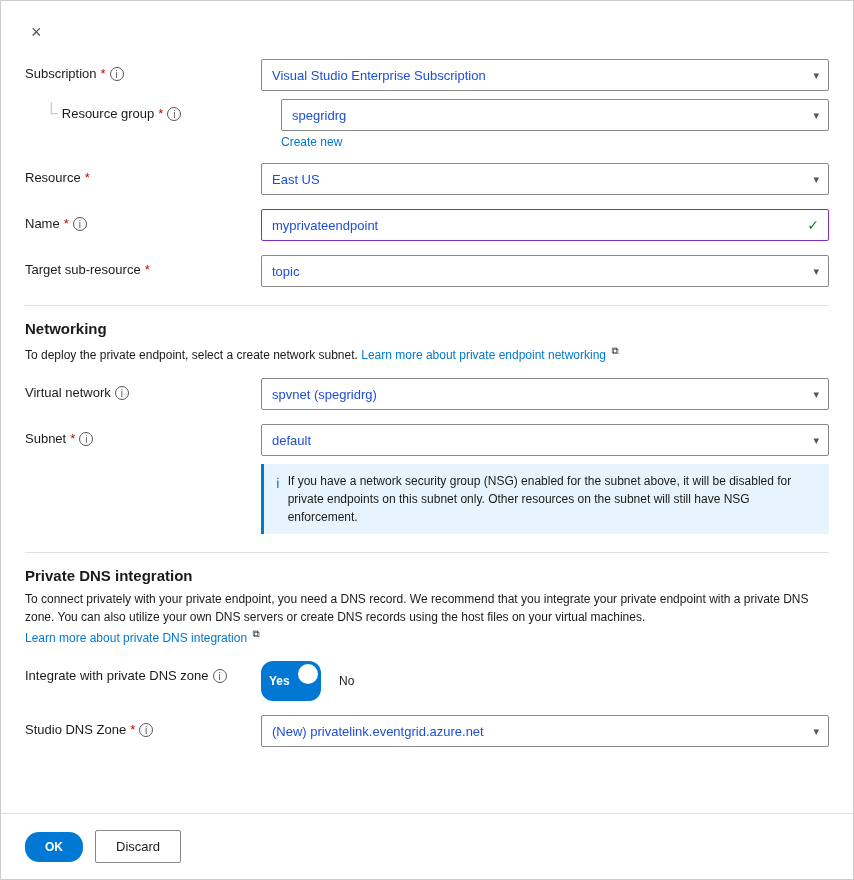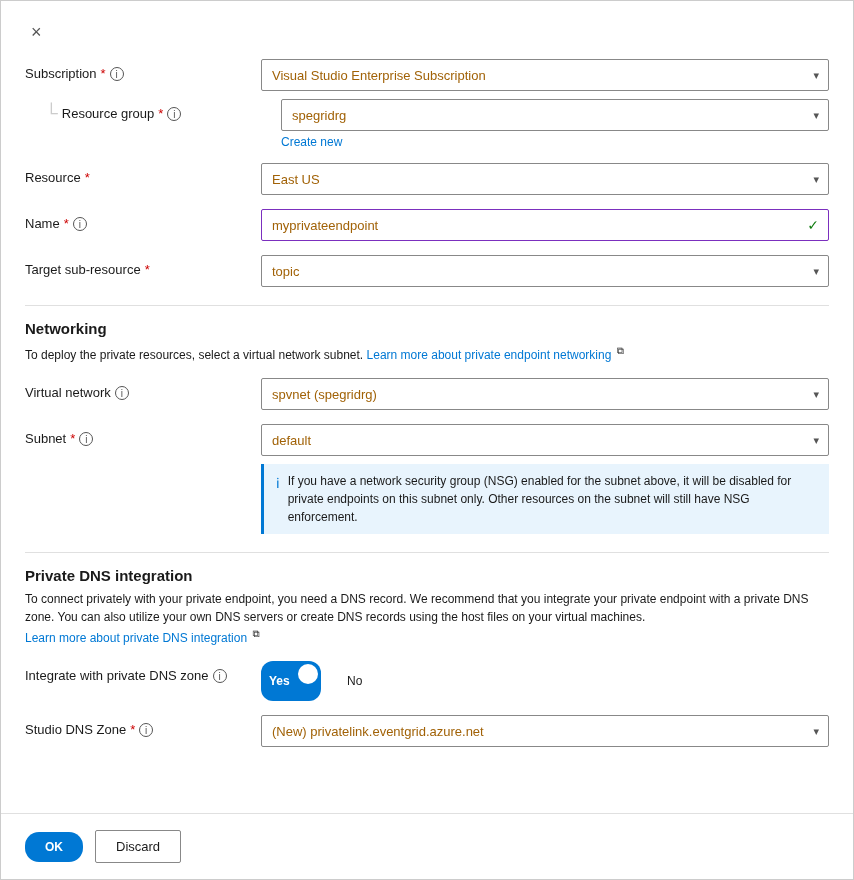--- a/index.html
+++ b/index.html
@@ -91,21 +91,21 @@
       position: relative;
       width: 100%;
     }
     .select-box {
       width: 100%;
       padding: 6px 30px 6px 10px;
       border: 1px solid #888;
       border-radius: 2px;
       background: #fff;
       font-size: 13px;
-      color: #a16207;
+      color: #1d4ed8;
       appearance: none;
       cursor: pointer;
       height: 32px;
     }
     .select-arrow {
       position: absolute;
       right: 10px;
       top: 50%;
       transform: translateY(-50%);
       pointer-events: none;
@@ -206,21 +206,21 @@
       right: 3px;
       top: 3px;
       width: 20px;
       height: 20px;
       background: #fff;
       border-radius: 50%;
     }
     .toggle-no {
       font-size: 12px;
       color: #1a1a1a;
-      margin-left: 22px;
+      margin-left: 14px;
     }
 
     .dialog-footer {
       border-top: 1px solid #e0e0e0;
       padding: 16px 24px;
       display: flex;
       gap: 12px;
       align-items: center;
     }
     .btn-ok {
@@ -330,21 +330,21 @@
           <span class="select-arrow">▾</span>
         </div>
       </div>
     </div>
 
     <hr class="section-divider">
 
     <div>
       <div class="section-title">Networking</div>
       <div class="section-desc">
-        <span>To deploy the private resources, select a virtual network subnet.</span>
+        <span>To deploy the private endpoint, select a create network subnet.</span>
         <span> </span>
         <a href="#" class="link-text">Learn more about private endpoint networking</a>
         <span class="external-icon">⧉</span>
       </div>
     </div>
 
     <div class="form-row">
       <div class="label-col">
         <span>Virtual network</span>
         <span class="info-icon">i</span>

